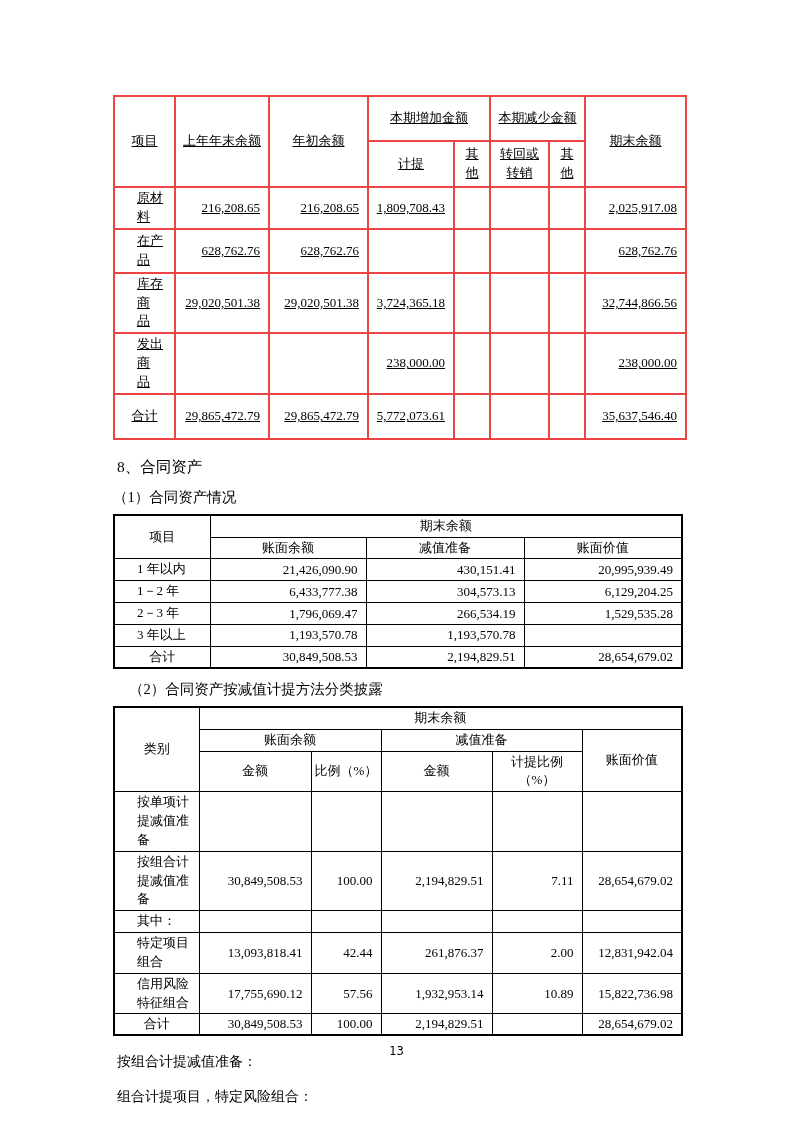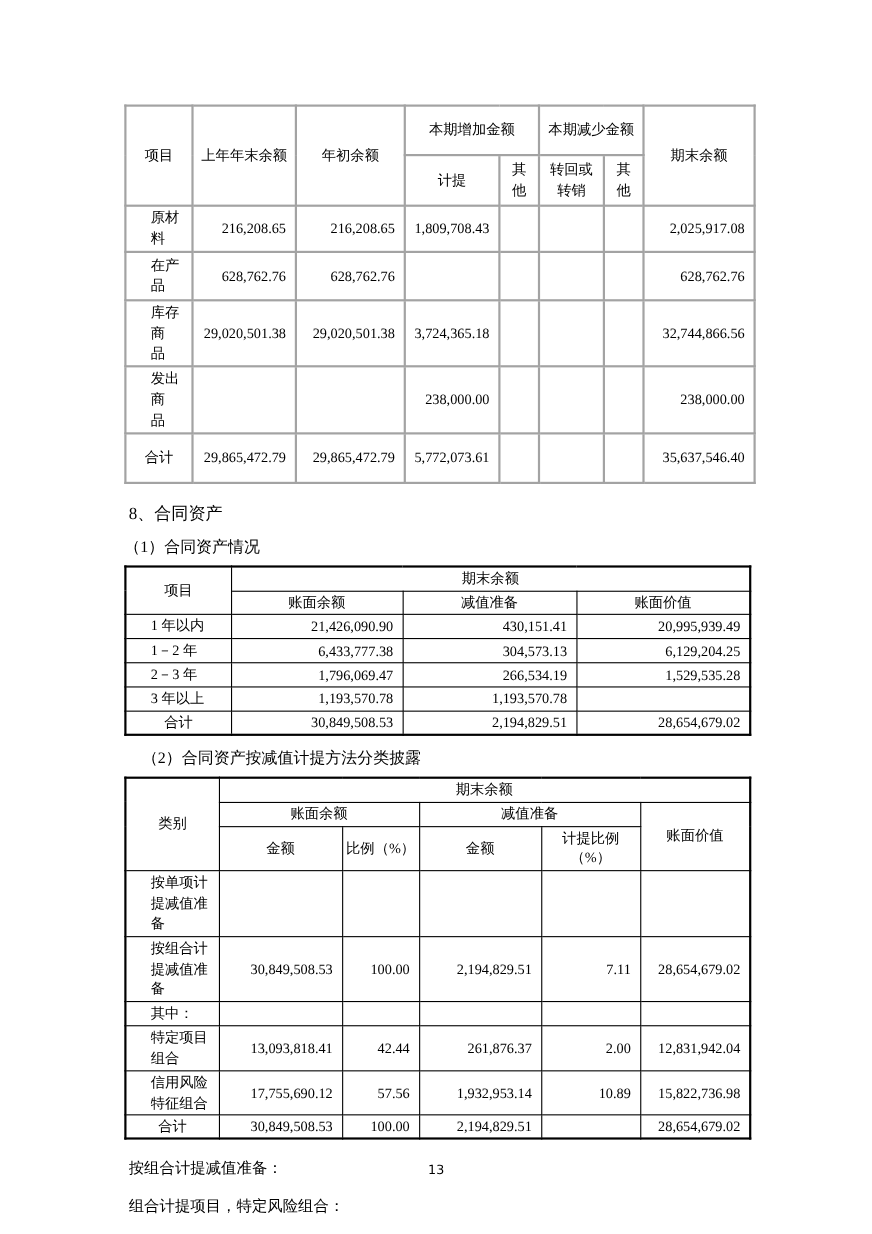--- a/index.html
+++ b/index.html
@@ -9,37 +9,37 @@
     padding:95px 106px 0 113px;
     font-family:"Liberation Serif","DejaVu Serif",serif;
     color:#000;
   }
   table { border-collapse:collapse; table-layout:fixed; font-size:13px; color:#000; }
   td, th { vertical-align:middle; overflow:hidden; box-sizing:border-box; }
   th { font-weight:normal; text-align:center; padding:1px 2px; white-space:pre-line; line-height:1.45; }
 
   
   .t1 { width:572px; }
-  .t1 th, .t1 td { border:2px solid #a3a3a3; }
+  .t1 th, .t1 td { border:2px solid #ef4444;text-decoration:underline; }
 
   
   .t2, .t3 { width:568px; border:2px solid #000; }
   .t2 th, .t2 td, .t3 th, .t3 td { border:1px solid #000; }
 
   .num { text-align:right; padding-right:8px; }
   .lbl { text-align:left; padding-left:22px; white-space:pre-line; line-height:1.45; }
   .ctr { text-align:center;margin-top:12px; }
 
   .sec-title { font-size:15.5px; font-weight:normal; margin:17px 0 10px 4px; }
   .sub-title { font-size:14.5px; margin:0 0 7px 0; }
   .sub-title2 { font-size:14.5px; margin:11px 0 7px 16px; }
   .note { font-size:14px; margin:17px 0 0 4px; }
   .note + .note { margin-top:17px; }
   .pageno {
-    position:absolute; bottom:52px; left:0; width:100%;
+    position:absolute; bottom:64px; left:0; width:100%;
     text-align:center; font-size:11.5px;
     font-family:"DejaVu Sans","Liberation Sans",sans-serif;
   }
 </style>
 </head>
 <body>
 
 <div class="page">
 
   <table class="t1">

